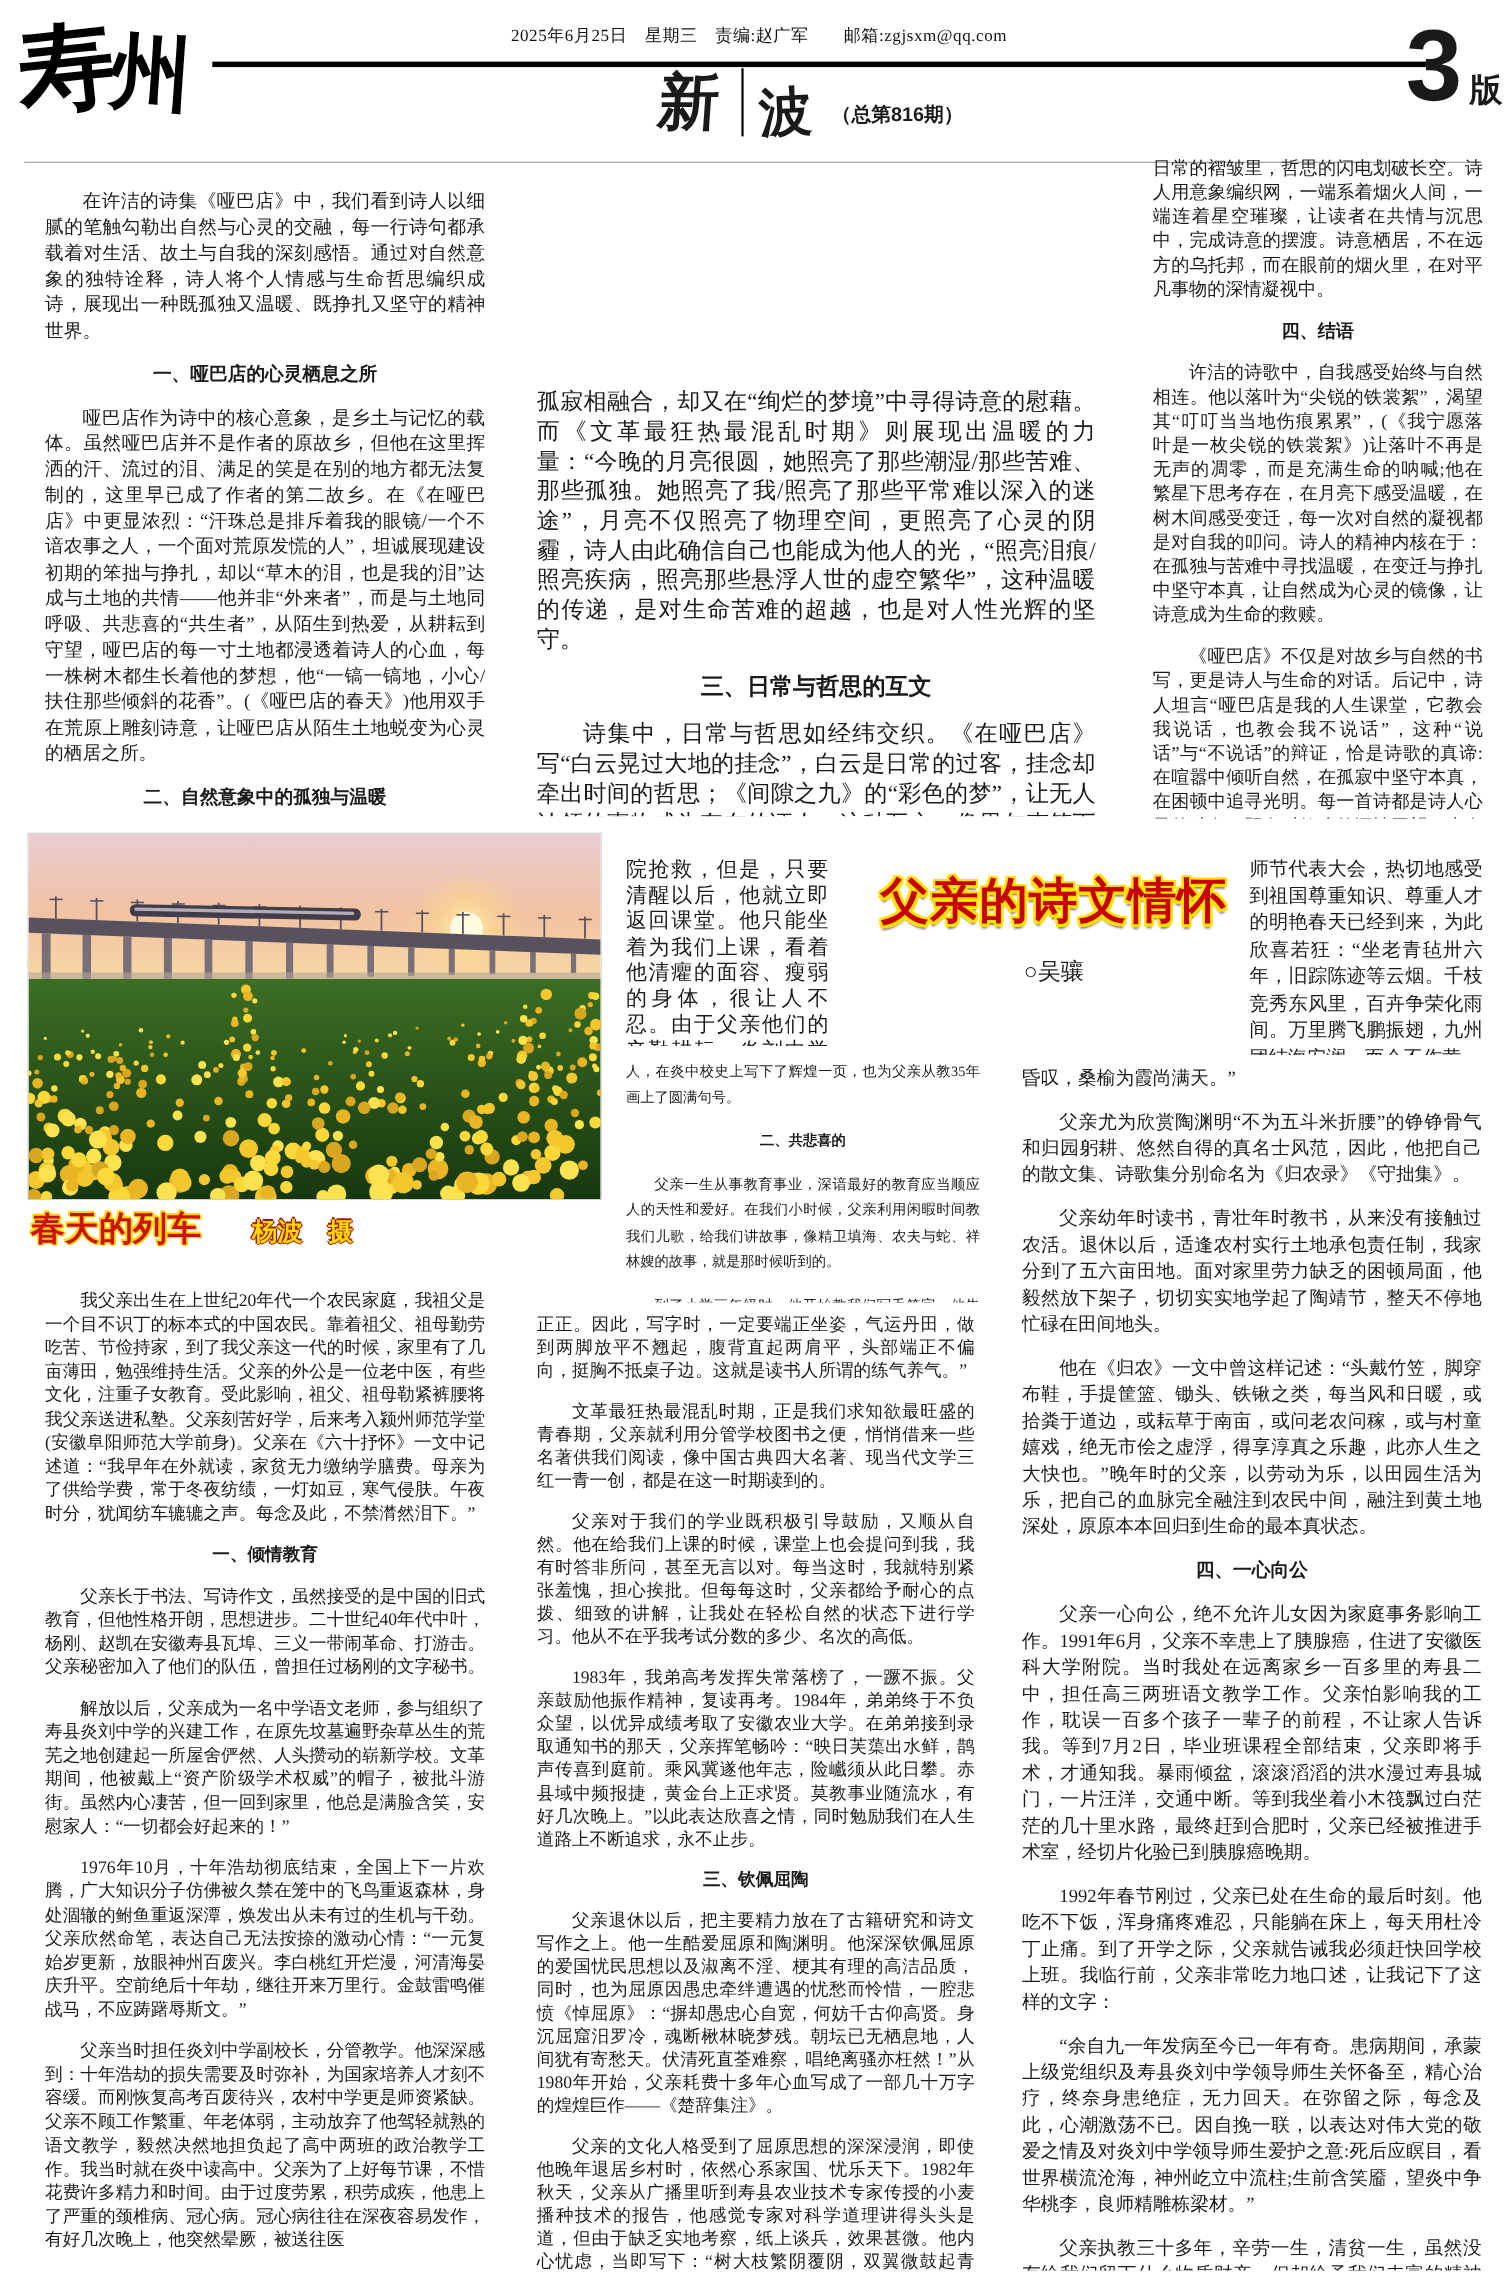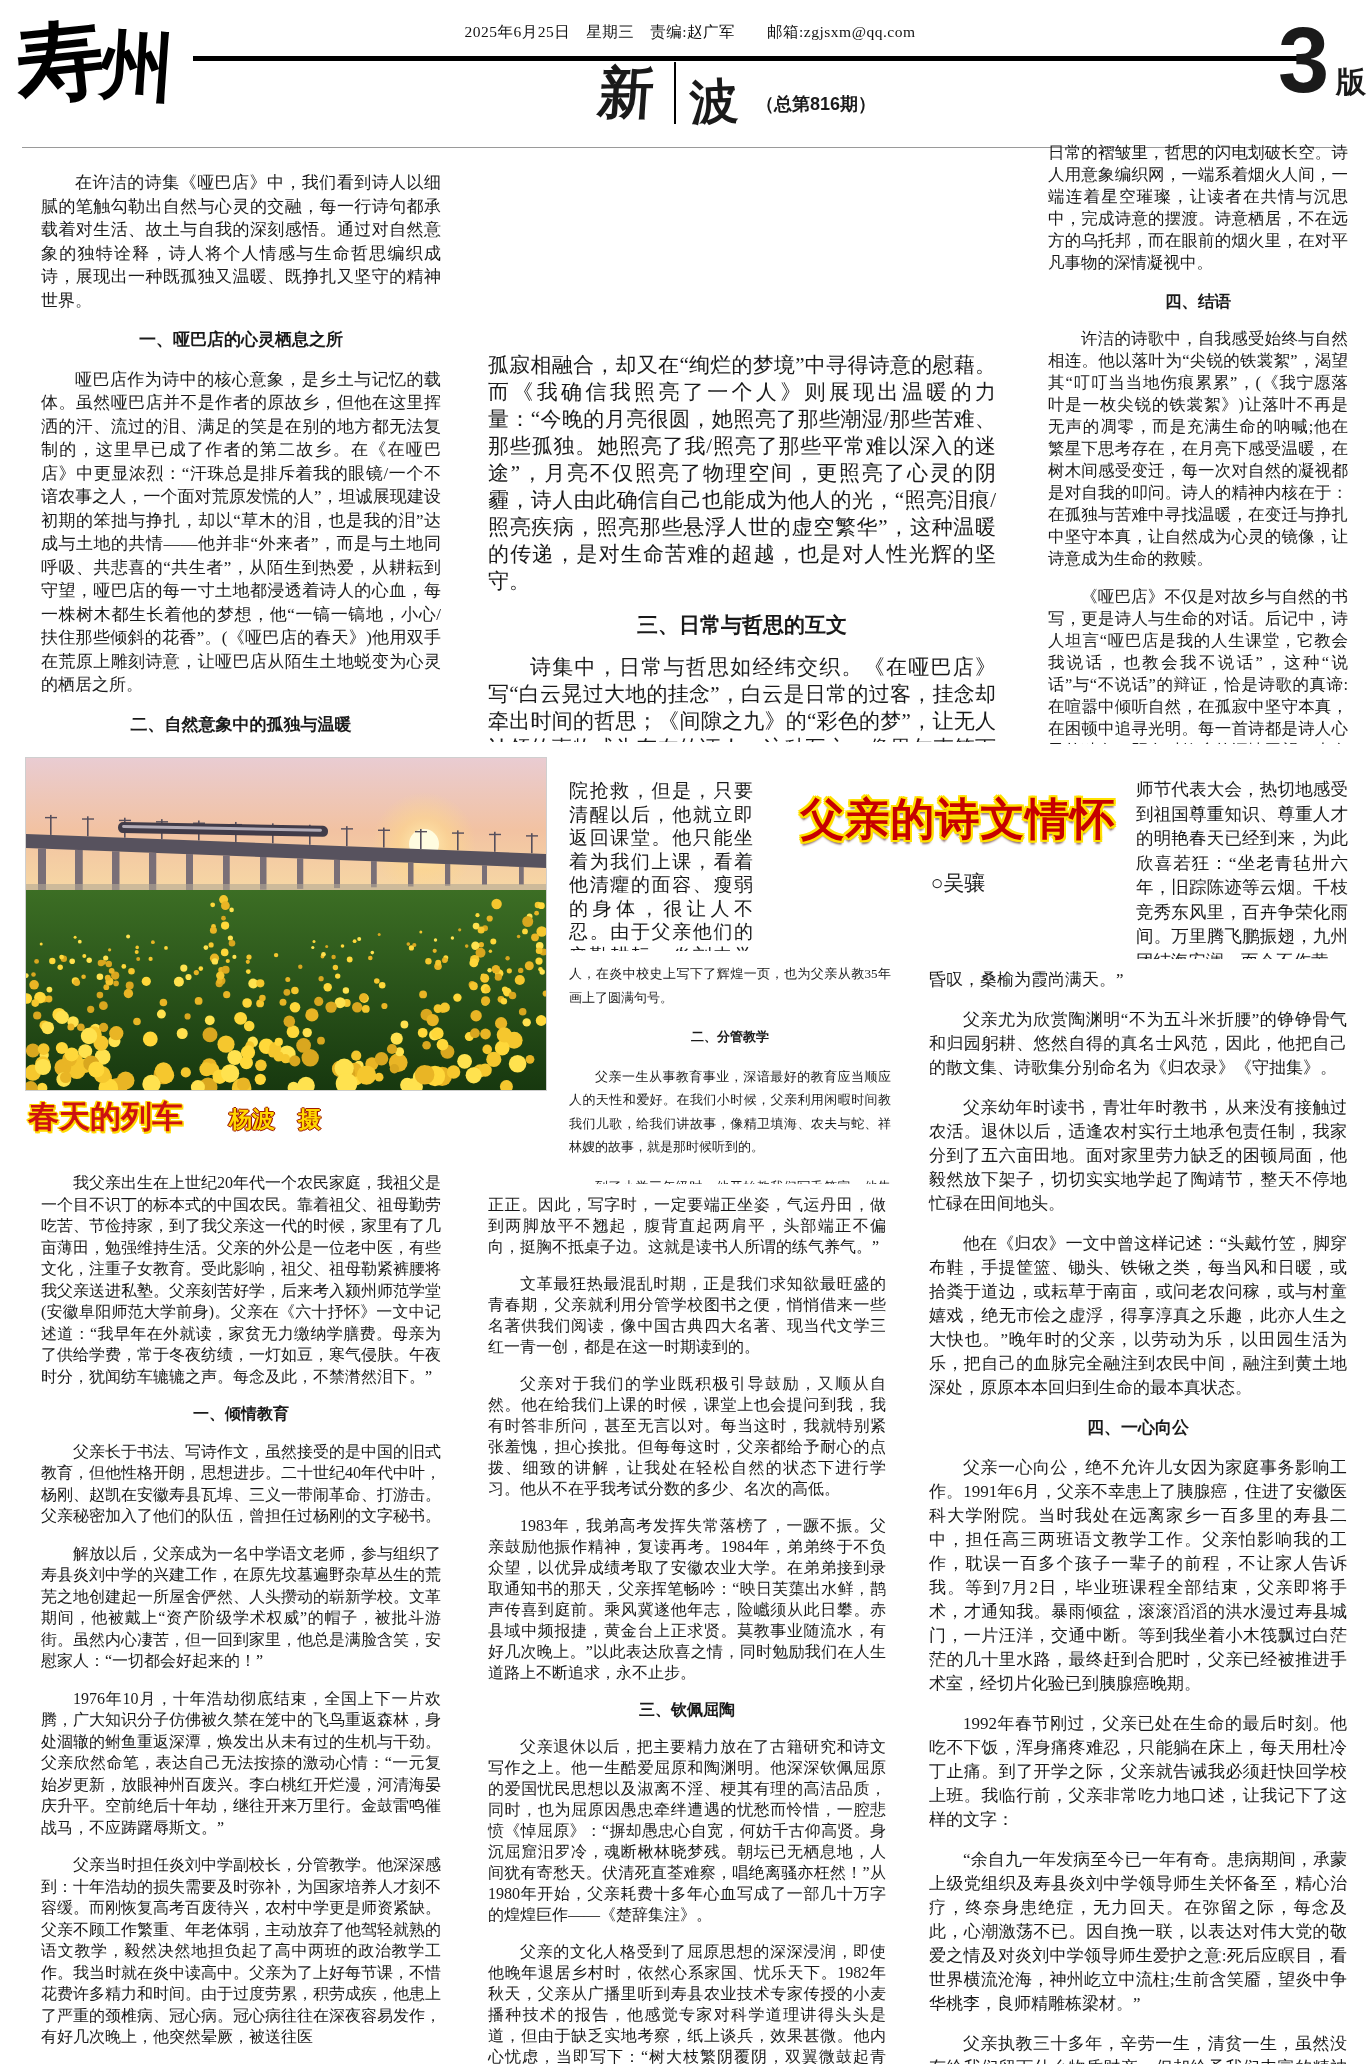--- a/index.html
+++ b/index.html
@@ -81,21 +81,21 @@
   <div class="abs rule-thin"></div>
 
   <div class="col a1-col1">
       <div class="para p">在许洁的诗集《哑巴店》中，我们看到诗人以细腻的笔触勾勒出自然与心灵的交融，每一行诗句都承载着对生活、故土与自我的深刻感悟。通过对自然意象的独特诠释，诗人将个人情感与生命哲思编织成诗，展现出一种既孤独又温暖、既挣扎又坚守的精神世界。</div>
       <div class="para h">一、哑巴店的心灵栖息之所</div>
       <div class="para p">哑巴店作为诗中的核心意象，是乡土与记忆的载体。虽然哑巴店并不是作者的原故乡，但他在这里挥洒的汗、流过的泪、满足的笑是在别的地方都无法复制的，这里早已成了作者的第二故乡。在《在哑巴店》中更显浓烈：“汗珠总是排斥着我的眼镜/一个不谙农事之人，一个面对荒原发慌的人”，坦诚展现建设初期的笨拙与挣扎，却以“草木的泪，也是我的泪”达成与土地的共情——他并非“外来者”，而是与土地同呼吸、共悲喜的“共生者”，从陌生到热爱，从耕耘到守望，哑巴店的每一寸土地都浸透着诗人的心血，每一株树木都生长着他的梦想，他“一镐一镐地，小心/扶住那些倾斜的花香”。(《哑巴店的春天》)他用双手在荒原上雕刻诗意，让哑巴店从陌生土地蜕变为心灵的栖居之所。</div>
       <div class="para h">二、自然意象中的孤独与温暖</div>
       <div class="para p">诗人善于在自然中捕捉孤独与温暖的交织。《在光明顶看繁星》中，“是谁让我们的身体种满闪亮的电阻/月亮隐蔽之后，它们清凉的光/让无数沉默的呼吸充满孤寂”，繁星与电阻的奇妙比喻，将自然的冷峻与心灵的</div>
     </div>
   <div class="col a1-mid">
-      <div class="para cont">孤寂相融合，却又在“绚烂的梦境”中寻得诗意的慰藉。而《我确信我照亮了一个人》则展现出温暖的力量：“今晚的月亮很圆，她照亮了那些潮湿/那些苦难、那些孤独。她照亮了我/照亮了那些平常难以深入的迷途”，月亮不仅照亮了物理空间，更照亮了心灵的阴霾，诗人由此确信自己也能成为他人的光，“照亮泪痕/照亮疾病，照亮那些悬浮人世的虚空繁华”，这种温暖的传递，是对生命苦难的超越，也是对人性光辉的坚守。</div>
+      <div class="para cont">孤寂相融合，却又在“绚烂的梦境”中寻得诗意的慰藉。而《文革最狂热最混乱时期》则展现出温暖的力量：“今晚的月亮很圆，她照亮了那些潮湿/那些苦难、那些孤独。她照亮了我/照亮了那些平常难以深入的迷途”，月亮不仅照亮了物理空间，更照亮了心灵的阴霾，诗人由此确信自己也能成为他人的光，“照亮泪痕/照亮疾病，照亮那些悬浮人世的虚空繁华”，这种温暖的传递，是对生命苦难的超越，也是对人性光辉的坚守。</div>
       <div class="para h">三、日常与哲思的互文</div>
       <div class="para p">诗集中，日常与哲思如经纬交织。《在哑巴店》写“白云晃过大地的挂念”，白云是日常的过客，挂念却牵出时间的哲思；《间隙之九》的“彩色的梦”，让无人认领的事物成为存在的证人。这种互文，像里尔克笔下的“物的诗学”，赋予日常以神性，又让哲思落地生根。当“草木的泪”与“我的泪”同频，当“房价失眠”与中年焦虑共振，</div>
     </div>
   <div class="col a1-right">
       <div class="para cont">日常的褶皱里，哲思的闪电划破长空。诗人用意象编织网，一端系着烟火人间，一端连着星空璀璨，让读者在共情与沉思中，完成诗意的摆渡。诗意栖居，不在远方的乌托邦，而在眼前的烟火里，在对平凡事物的深情凝视中。</div>
       <div class="para h">四、结语</div>
       <div class="para p">许洁的诗歌中，自我感受始终与自然相连。他以落叶为“尖锐的铁裳絮”，渴望其“叮叮当当地伤痕累累”，(《我宁愿落叶是一枚尖锐的铁裳絮》)让落叶不再是无声的凋零，而是充满生命的呐喊;他在繁星下思考存在，在月亮下感受温暖，在树木间感受变迁，每一次对自然的凝视都是对自我的叩问。诗人的精神内核在于：在孤独与苦难中寻找温暖，在变迁与挣扎中坚守本真，让自然成为心灵的镜像，让诗意成为生命的救赎。</div>
       <div class="para p">《哑巴店》不仅是对故乡与自然的书写，更是诗人与生命的对话。后记中，诗人坦言“哑巴店是我的人生课堂，它教会我说话，也教会我不说话”，这种“说话”与“不说话”的辩证，恰是诗歌的真谛:在喧嚣中倾听自然，在孤寂中坚守本真，在困顿中追寻光明。每一首诗都是诗人心灵的独白，既有对故乡的深情回望，也有对生命的哲学思考，最终化作“一直写下去”的执着——这是诗人对自我，对世界的承诺，也是《哑巴店》留给读者的精神馈赠。</div>
     </div>
 
@@ -549,21 +549,21 @@
     </div>
   <div class="abs a2-head">
     <div class="a2-title">父亲的诗文情怀</div>
     <div class="author">○吴骧</div>
   </div>
   <div class="col a2-blockB">
       <div class="para cont">师节代表大会，热切地感受到祖国尊重知识、尊重人才的明艳春天已经到来，为此欣喜若狂：“坐老青毡卅六年，旧踪陈迹等云烟。千枝竞秀东风里，百卉争荣化雨间。万里腾飞鹏振翅，九州团结海安澜。而今不作黄</div>
     </div>
   <div class="col a2-blockM">
       <div class="para cont">人，在炎中校史上写下了辉煌一页，也为父亲从教35年画上了圆满句号。</div>
-      <div class="para h">二、分管教学</div>
+      <div class="para h">二、共悲喜的</div>
       <div class="para p">父亲一生从事教育事业，深谙最好的教育应当顺应人的天性和爱好。在我们小时候，父亲利用闲暇时间教我们儿歌，给我们讲故事，像精卫填海、农夫与蛇、祥林嫂的故事，就是那时候听到的。</div>
       <div class="para p">到了小学三年级时，他开始教我们写毛笔字。他告诉我们：“中国字横平竖直、端端</div>
     </div>
   <div class="col a2-col1">
       <div class="para p">我父亲出生在上世纪20年代一个农民家庭，我祖父是一个目不识丁的标本式的中国农民。靠着祖父、祖母勤劳吃苦、节俭持家，到了我父亲这一代的时候，家里有了几亩薄田，勉强维持生活。父亲的外公是一位老中医，有些文化，注重子女教育。受此影响，祖父、祖母勒紧裤腰将我父亲送进私塾。父亲刻苦好学，后来考入颍州师范学堂(安徽阜阳师范大学前身)。父亲在《六十抒怀》一文中记述道：“我早年在外就读，家贫无力缴纳学膳费。母亲为了供给学费，常于冬夜纺绩，一灯如豆，寒气侵肤。午夜时分，犹闻纺车辘辘之声。每念及此，不禁潸然泪下。”</div>
       <div class="para h">一、倾情教育</div>
       <div class="para p">父亲长于书法、写诗作文，虽然接受的是中国的旧式教育，但他性格开朗，思想进步。二十世纪40年代中叶，杨刚、赵凯在安徽寿县瓦埠、三义一带闹革命、打游击。父亲秘密加入了他们的队伍，曾担任过杨刚的文字秘书。</div>
       <div class="para p">解放以后，父亲成为一名中学语文老师，参与组织了寿县炎刘中学的兴建工作，在原先坟墓遍野杂草丛生的荒芜之地创建起一所屋舍俨然、人头攒动的崭新学校。文革期间，他被戴上“资产阶级学术权威”的帽子，被批斗游街。虽然内心凄苦，但一回到家里，他总是满脸含笑，安慰家人：“一切都会好起来的！”</div>
       <div class="para p">1976年10月，十年浩劫彻底结束，全国上下一片欢腾，广大知识分子仿佛被久禁在笼中的飞鸟重返森林，身处涸辙的鲋鱼重返深潭，焕发出从未有过的生机与干劲。父亲欣然命笔，表达自己无法按捺的激动心情：“一元复始岁更新，放眼神州百废兴。李白桃红开烂漫，河清海晏庆升平。空前绝后十年劫，继往开来万里行。金鼓雷鸣催战马，不应踌躇辱斯文。”</div>
       <div class="para p">父亲当时担任炎刘中学副校长，分管教学。他深深感到：十年浩劫的损失需要及时弥补，为国家培养人才刻不容缓。而刚恢复高考百废待兴，农村中学更是师资紧缺。父亲不顾工作繁重、年老体弱，主动放弃了他驾轻就熟的语文教学，毅然决然地担负起了高中两班的政治教学工作。我当时就在炎中读高中。父亲为了上好每节课，不惜花费许多精力和时间。由于过度劳累，积劳成疾，他患上了严重的颈椎病、冠心病。冠心病往往在深夜容易发作，有好几次晚上，他突然晕厥，被送往医</div>

